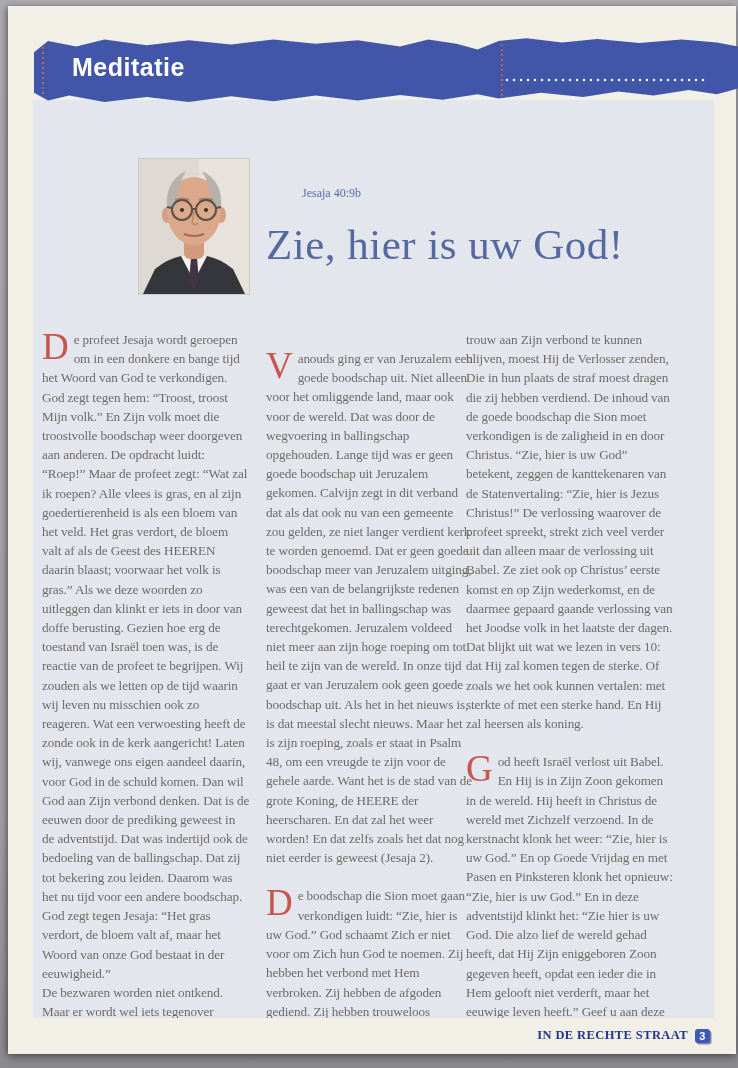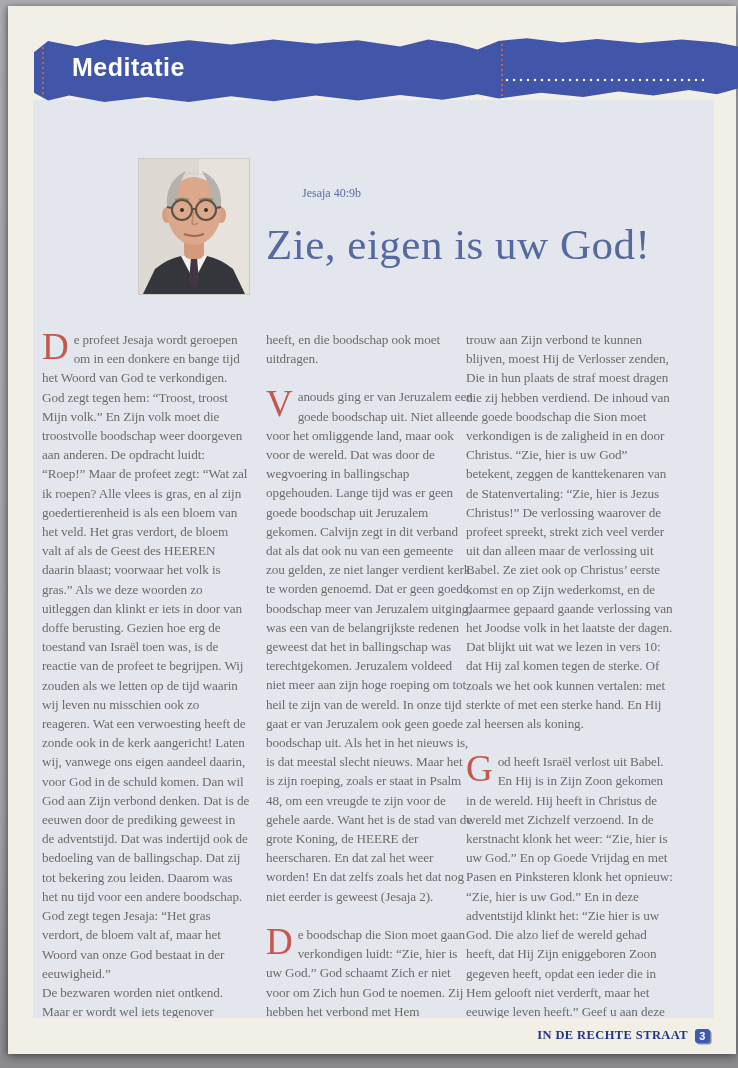--- a/index.html
+++ b/index.html
@@ -143,28 +143,27 @@
       <circle cx="67" cy="51" r="2" fill="#37302a"></circle>
 
       <path d="M55 52 L53 64 Q55 67 59 64" stroke="#c08868" stroke-width="1.6" fill="none"></path>
 
       <path d="M45 75 Q55 79 65 75" stroke="#a3674f" stroke-width="2" fill="none"></path>
     </svg>
   </div>
 
   <div class="scripture">Jesaja 40:9b</div>
 
-  <div class="title">Zie, eigen is uw God!</div>
+  <div class="title">Zie, hier is uw God!</div>
 
   <div class="col col-1">
       <p class="para"><span class="dropcap">D</span>e profeet Jesaja wordt geroepen om in een donkere en bange tijd het Woord van God te verkondigen. God zegt tegen hem: “Troost, troost Mijn volk.” En Zijn volk moet die troostvolle boodschap weer doorgeven aan anderen. De opdracht luidt: “Roep!” Maar de profeet zegt: “Wat zal ik roepen? Alle vlees is gras, en al zijn goedertierenheid is als een bloem van het veld. Het gras verdort, de bloem valt af als de Geest des HEEREN daarin blaast; voorwaar het volk is gras.” Als we deze woorden zo uitleggen dan klinkt er iets in door van doffe berusting. Gezien hoe erg de toestand van Israël toen was, is de reactie van de profeet te begrijpen. Wij zouden als we letten op de tijd waarin wij leven nu misschien ook zo reageren. Wat een verwoesting heeft de zonde ook in de kerk aangericht! Laten wij, vanwege ons eigen aandeel daarin, voor God in de schuld komen. Dan wil God aan Zijn verbond denken. Dat is de eeuwen door de prediking geweest in de adventstijd. Dat was indertijd ook de bedoeling van de ballingschap. Dat zij tot bekering zou leiden. Daarom was het nu tijd voor een andere boodschap. God zegt tegen Jesaja: “Het gras verdort, de bloem valt af, maar het Woord van onze God bestaat in der eeuwigheid.”</p>
       <p class="para">De bezwaren worden niet ontkend. Maar er wordt wel iets tegenover gesteld: Het Woord van onze God bestaat in der eeuwigheid! Wat Hij beloofd heeft blijft van kracht. Vandaar dat de profeet het volk moet herinneren aan zijn hoge roeping. Dat het een goede boodschap</p>
     </div>
   <div class="col col-2">
-      <p class="para">heeft, en die boodschap ook moet uitdragen.</p>
       <p class="para spaced"><span class="dropcap">V</span>anouds ging er van Jeruzalem een goede boodschap uit. Niet alleen voor het omliggende land, maar ook voor de wereld. Dat was door de wegvoering in ballingschap opgehouden. Lange tijd was er geen goede boodschap uit Jeruzalem gekomen. Calvijn zegt in dit verband dat als dat ook nu van een gemeente zou gelden, ze niet langer verdient kerk te worden genoemd. Dat er geen goede boodschap meer van Jeruzalem uitging, was een van de belangrijkste redenen geweest dat het in ballingschap was terechtgekomen. Jeruzalem voldeed niet meer aan zijn hoge roeping om tot heil te zijn van de wereld. In onze tijd gaat er van Jeruzalem ook geen goede boodschap uit. Als het in het nieuws is, is dat meestal slecht nieuws. Maar het is zijn roeping, zoals er staat in Psalm 48, om een vreugde te zijn voor de gehele aarde. Want het is de stad van de grote Koning, de HEERE der heerscharen. En dat zal het weer worden! En dat zelfs zoals het dat nog niet eerder is geweest (Jesaja 2).</p>
       <p class="para spaced"><span class="dropcap">D</span>e boodschap die Sion moet gaan verkondigen luidt: “Zie, hier is uw God.” God schaamt Zich er niet voor om Zich hun God te noemen. Zij hebben het verbond met Hem verbroken. Zij hebben de afgoden gediend. Zij hebben trouweloos gehandeld. Maar Hij is trouw gebleven aan Zijn verbond. Aan wat Hij beloofd heeft aan Abraham, Izaäk en Jakob. Om</p>
     </div>
   <div class="col col-3">
       <p class="para">trouw aan Zijn verbond te kunnen blijven, moest Hij de Verlosser zenden, Die in hun plaats de straf moest dragen die zij hebben verdiend. De inhoud van de goede boodschap die Sion moet verkondigen is de zaligheid in en door Christus. “Zie, hier is uw God” betekent, zeggen de kanttekenaren van de Statenvertaling: “Zie, hier is Jezus Christus!” De verlossing waarover de profeet spreekt, strekt zich veel verder uit dan alleen maar de verlossing uit Babel. Ze ziet ook op Christus’ eerste komst en op Zijn wederkomst, en de daarmee gepaard gaande verlossing van het Joodse volk in het laatste der dagen. Dat blijkt uit wat we lezen in vers 10: dat Hij zal komen tegen de sterke. Of zoals we het ook kunnen vertalen: met sterkte of met een sterke hand. En Hij zal heersen als koning.</p>
       <p class="para spaced"><span class="dropcap">G</span>od heeft Israël verlost uit Babel. En Hij is in Zijn Zoon gekomen in de wereld. Hij heeft in Christus de wereld met Zichzelf verzoend. In de kerstnacht klonk het weer: “Zie, hier is uw God.” En op Goede Vrijdag en met Pasen en Pinksteren klonk het opnieuw: “Zie, hier is uw God.” En in deze adventstijd klinkt het: “Zie hier is uw God. Die alzo lief de wereld gehad heeft, dat Hij Zijn eniggeboren Zoon gegeven heeft, opdat een ieder die in Hem gelooft niet verderft, maar het eeuwige leven heeft.” Geef u aan deze God gewonnen door u aan Christus over te geven. Om dan ook te gaan uitzien naar Christus’ wederkomst en het geestelijk herstel van Israël en van de Kerk.</p>
     </div>
 
   <div class="footer">
     <span>IN DE RECHTE STRAAT</span>

